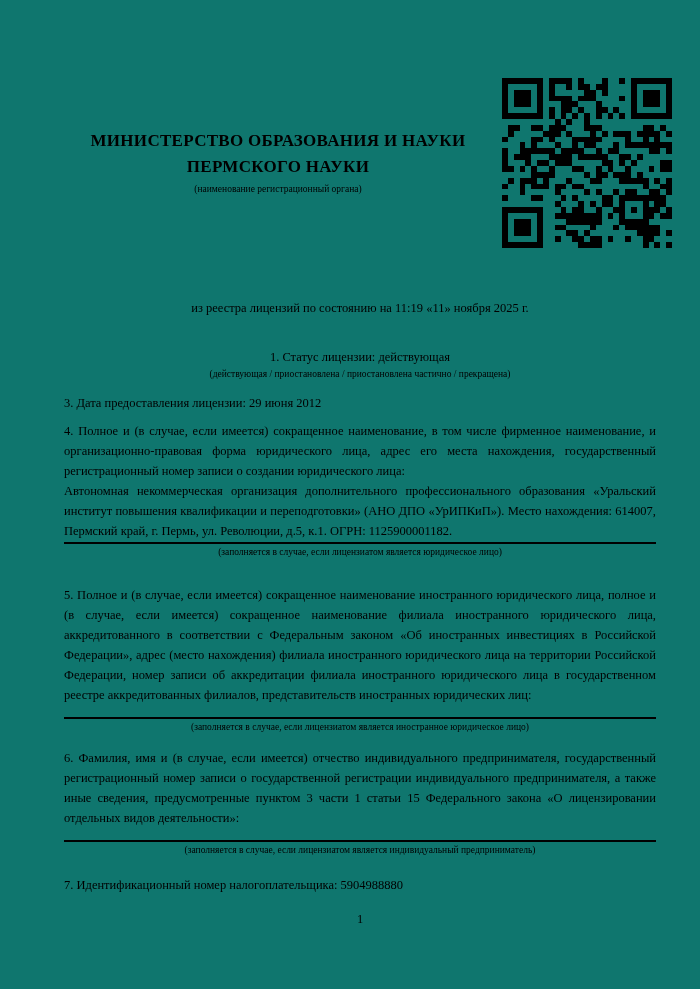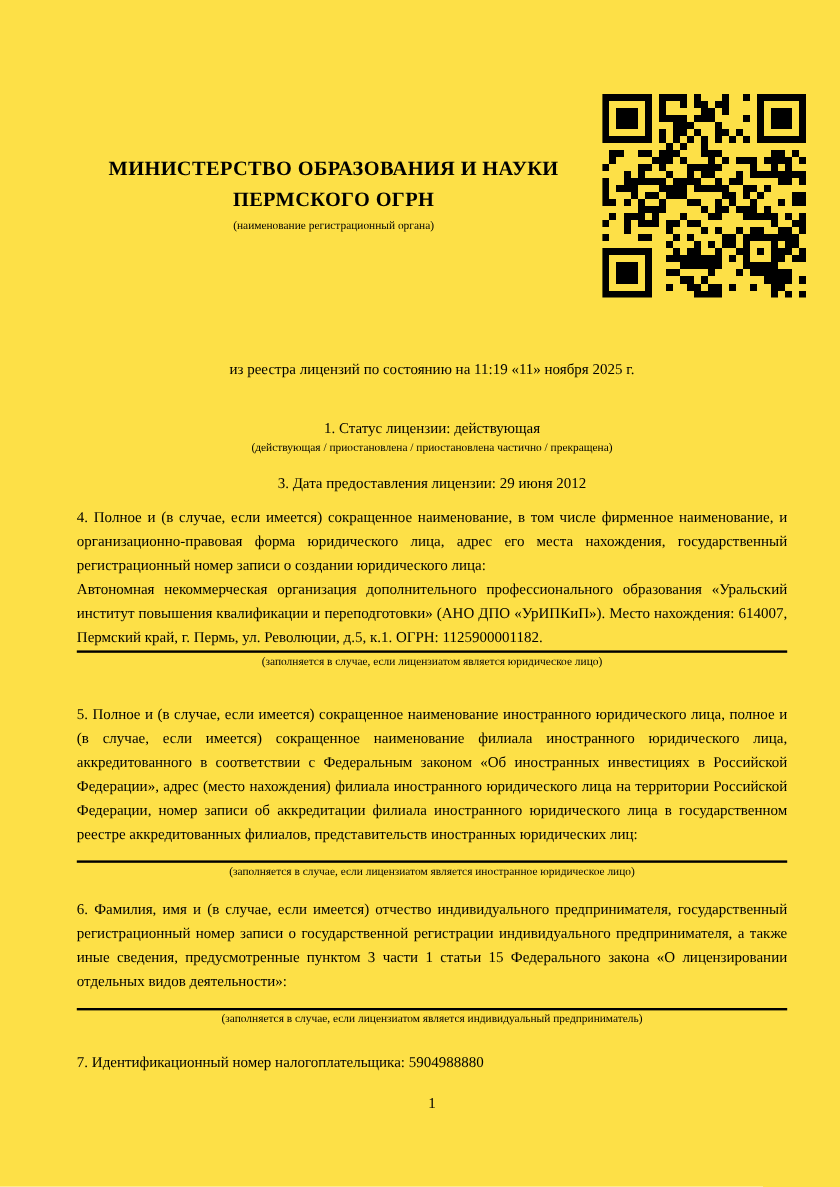--- a/index.html
+++ b/index.html
@@ -1,18 +1,18 @@
 <!DOCTYPE html>
 <html lang="ru"><head>
 <meta charset="utf-8">
 <style>
   html, body { margin:0; padding:0; background:#ffffff; }
   .page {
     width:700px; height:989px;
-    background:#fde047; color:#000;
+    background:#0f766e; color:#000;
     font-family:"Liberation Serif", serif;
     position:relative; margin:0 auto; overflow:hidden;
   }
   .header-row { display:flex; align-items:flex-start; padding:78px 28px 0 64px; }
   .ministry { width:428px; text-align:center; padding-top:50px; }
   .ministry-name { font-weight:bold; font-size:17px; line-height:26px; letter-spacing:.3px; }
   .ministry-caption { font-size:9.5px; margin-top:4px; }
   .qr { margin-left:auto; width:170px; height:170px; }
   .qr svg { display:block; }
 
@@ -20,39 +20,39 @@
   .title-block { text-align:center; margin-top:50px; line-height:21px; }
 
   p { margin:0; }
   .just { text-align:justify; }
   .small-caption { font-size:9.5px; line-height:13px; text-align:center; margin-top:2px; }
   .fill-line { border-top:2px solid #000; height:0; }
 
   .mt-item1   { margin-top:28px;text-align:center; }
   .mt-cap1    { margin-top:1px; }
   .mt-item2   { margin-top:18px; }
-  .mt-item3   { margin-top:12px;text-align:center; }
+  .mt-item3   { margin-top:12px; }
   .mt-item4   { margin-top:8px; }
   .mt-line4   { margin-top:1px; }
   .mt-item5   { margin-top:26px; }
   .mt-line5   { margin-top:12px; }
   .mt-item6   { margin-top:14px; }
   .mt-line6   { margin-top:12px; }
   .mt-item7   { margin-top:18px; }
   .page-number { text-align:center; margin-top:14px; font-size:12.5px; }
 </style>
 </head>
 <body>
 
 <div class="page">
 
   <div class="header-row">
     <div class="ministry">
       <div class="ministry-name">МИНИСТЕРСТВО ОБРАЗОВАНИЯ И НАУКИ</div>
-      <div class="ministry-name">ПЕРМСКОГО ОГРН</div>
+      <div class="ministry-name">ПЕРМСКОГО НАУКИ</div>
       <div class="ministry-caption">(наименование регистрационный органа)</div>
     </div>
     <div class="qr">
         <svg viewBox="0 0 29 29" width="170" height="170" shape-rendering="crispEdges" fill="#000">
           <rect x="0" y="0" width="1" height="1"></rect>
           <rect x="1" y="0" width="1" height="1"></rect>
           <rect x="2" y="0" width="1" height="1"></rect>
           <rect x="3" y="0" width="1" height="1"></rect>
           <rect x="4" y="0" width="1" height="1"></rect>
           <rect x="5" y="0" width="1" height="1"></rect>

